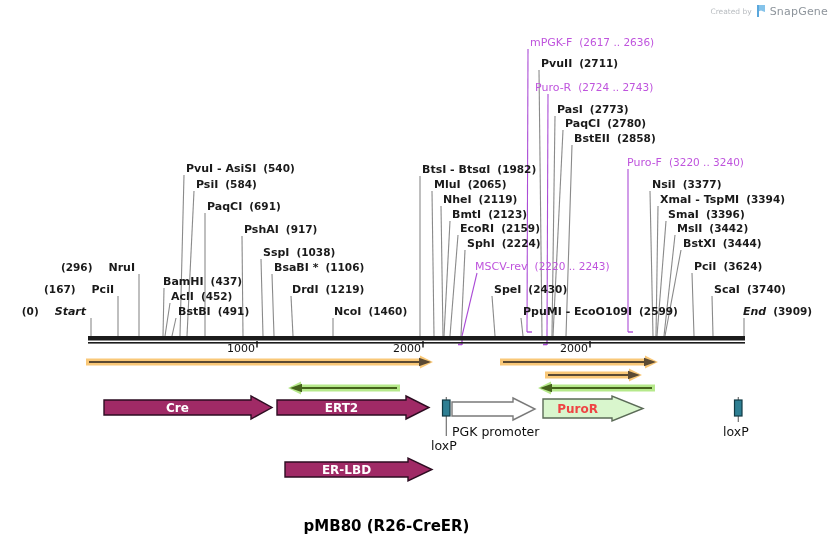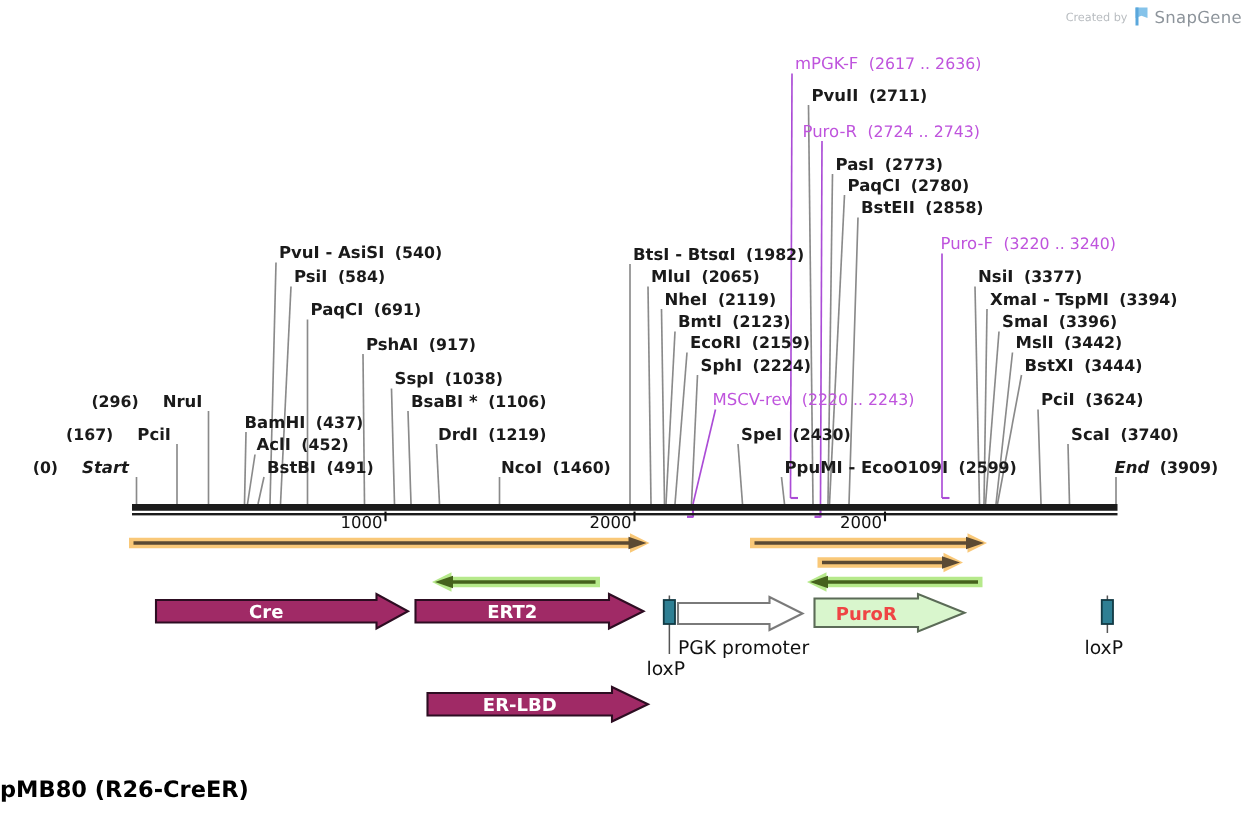--- a/index.html
+++ b/index.html
@@ -8,21 +8,21 @@
   #vec{position:absolute;left:0;top:0;}
   .site-label{position:absolute;white-space:nowrap;font-size:11px;line-height:13px;color:#1a1a1a;}
   .site-label .nm{font-weight:bold;}
   .site-label .ps{font-weight:bold;font-size:10.5px;margin-left:7px;color:#1a1a1a;}
   .site-label.pf .ps{margin-left:0;margin-right:16px;}
   .site-label.primer, .site-label.primer .nm, .site-label.primer .ps{color:#bf54dd;font-weight:normal;}
   .site-label.terminus .nm{font-style:italic;}
   .feat-label{position:absolute;white-space:nowrap;font-size:12px;transform:translateX(-50%);font-weight:bold;}
   .plain-label{position:absolute;white-space:nowrap;font-size:12.5px;color:#111;}
   .ruler-num{position:absolute;white-space:nowrap;font-size:11px;color:#111;}
-  .title{position:absolute;left:0;width:773px;text-align:left;font-size:15px;font-weight:bold;color:#000;}
+  .title{position:absolute;left:0;width:773px;text-align:center;font-size:15px;font-weight:bold;color:#000;}
   .subtitle{position:absolute;left:0;width:834px;text-align:center;font-size:11px;color:#222;}
   .credit{position:absolute;top:4px;right:6px;display:flex;align-items:center;gap:4px;}
   .credit .cb{font-size:7.5px;color:#b9bdc1;}
   .credit .sg{font-size:11px;color:#8d949b;font-weight:500;letter-spacing:.2px;}
 </style>
 </head>
 <body>
 
 <div id="stage">
   <svg id="vec" width="834" height="557" viewBox="0 0 834 557">

